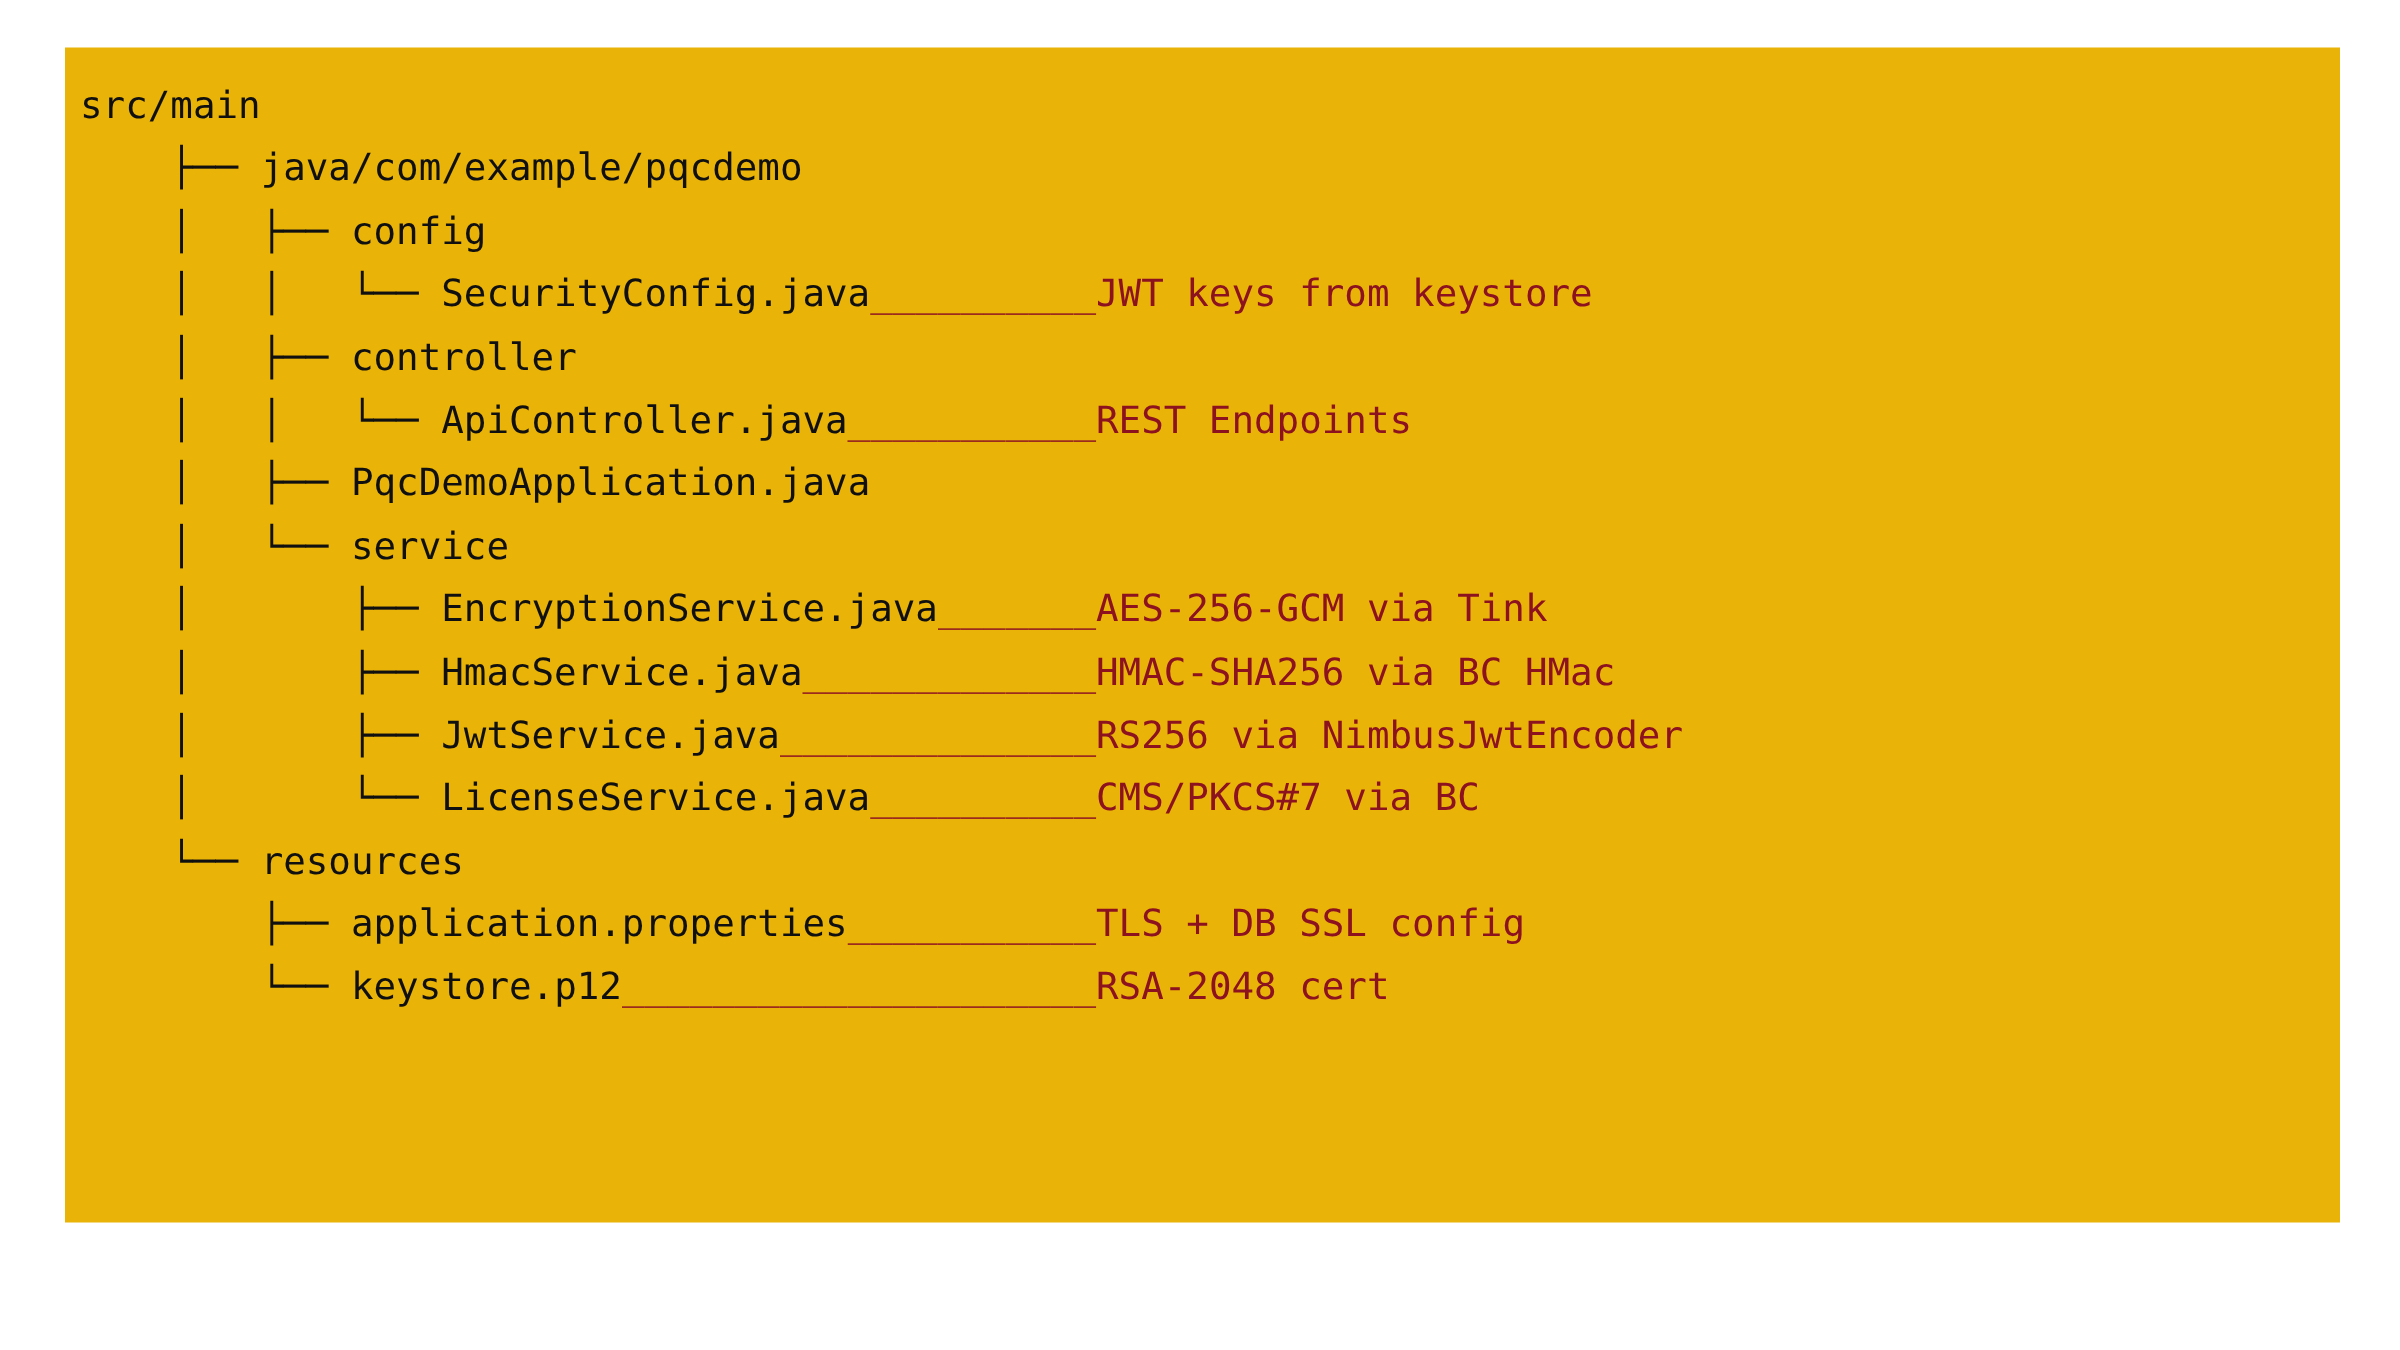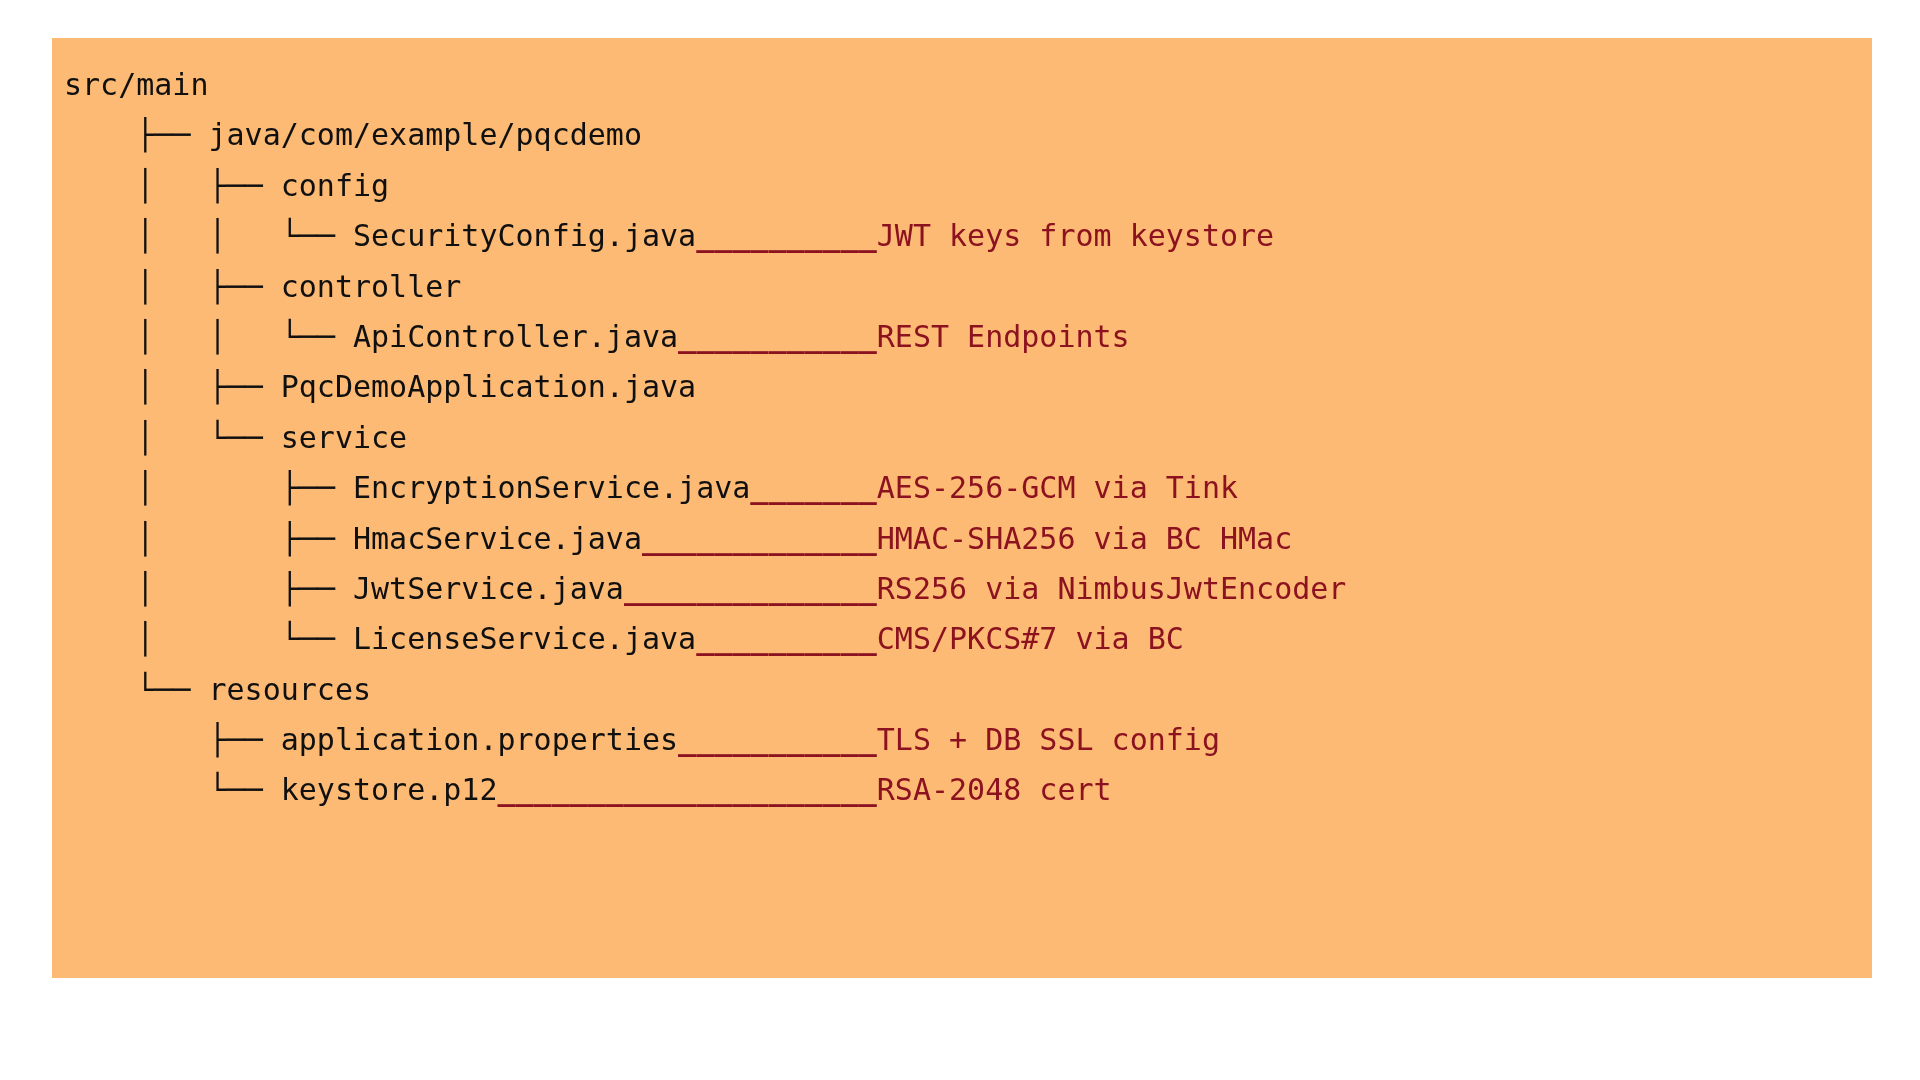--- a/index.html
+++ b/index.html
@@ -51,30 +51,29 @@
   
   .tree-text {
     color: #101010;
     white-space: pre;
   }
 
   
   .rule {
     color: #8c1220;
     white-space: pre;
-    font-weight: bold;
   }
 
   
   .note {
     color: #8c1220;
     font-weight: normal;
     white-space: pre;
   }
 </style>
 </head>
 <body>
 
 <div id="root" style="background: rgb(255, 255, 255);">
-  <div id="panel" style="background: #fdba74;">
+  <div id="panel" style="background: #eab308;">
     <div id="tree"><div class="row"><span class="tree-text" style="color: rgb(16, 16, 16);"></span><span class="tree-text" style="color: rgb(16, 16, 16);">src/main</span></div><div class="row"><span class="tree-text" style="color: rgb(16, 16, 16);">    ├── </span><span class="tree-text" style="color: rgb(16, 16, 16);">java/com/example/pqcdemo</span></div><div class="row"><span class="tree-text" style="color: rgb(16, 16, 16);">    │   ├── </span><span class="tree-text" style="color: rgb(16, 16, 16);">config</span></div><div class="row"><span class="tree-text" style="color: rgb(16, 16, 16);">    │   │   └── </span><span class="tree-text" style="color: rgb(16, 16, 16);">SecurityConfig.java</span><span class="rule" style="color: rgb(140, 18, 32);">__________</span><span class="note" style="color: rgb(140, 18, 32);">JWT keys from keystore</span></div><div class="row"><span class="tree-text" style="color: rgb(16, 16, 16);">    │   ├── </span><span class="tree-text" style="color: rgb(16, 16, 16);">controller</span></div><div class="row"><span class="tree-text" style="color: rgb(16, 16, 16);">    │   │   └── </span><span class="tree-text" style="color: rgb(16, 16, 16);">ApiController.java</span><span class="rule" style="color: rgb(140, 18, 32);">___________</span><span class="note" style="color: rgb(140, 18, 32);">REST Endpoints</span></div><div class="row"><span class="tree-text" style="color: rgb(16, 16, 16);">    │   ├── </span><span class="tree-text" style="color: rgb(16, 16, 16);">PqcDemoApplication.java</span></div><div class="row"><span class="tree-text" style="color: rgb(16, 16, 16);">    │   └── </span><span class="tree-text" style="color: rgb(16, 16, 16);">service</span></div><div class="row"><span class="tree-text" style="color: rgb(16, 16, 16);">    │       ├── </span><span class="tree-text" style="color: rgb(16, 16, 16);">EncryptionService.java</span><span class="rule" style="color: rgb(140, 18, 32);">_______</span><span class="note" style="color: rgb(140, 18, 32);">AES-256-GCM via Tink</span></div><div class="row"><span class="tree-text" style="color: rgb(16, 16, 16);">    │       ├── </span><span class="tree-text" style="color: rgb(16, 16, 16);">HmacService.java</span><span class="rule" style="color: rgb(140, 18, 32);">_____________</span><span class="note" style="color: rgb(140, 18, 32);">HMAC-SHA256 via BC HMac</span></div><div class="row"><span class="tree-text" style="color: rgb(16, 16, 16);">    │       ├── </span><span class="tree-text" style="color: rgb(16, 16, 16);">JwtService.java</span><span class="rule" style="color: rgb(140, 18, 32);">______________</span><span class="note" style="color: rgb(140, 18, 32);">RS256 via NimbusJwtEncoder</span></div><div class="row"><span class="tree-text" style="color: rgb(16, 16, 16);">    │       └── </span><span class="tree-text" style="color: rgb(16, 16, 16);">LicenseService.java</span><span class="rule" style="color: rgb(140, 18, 32);">__________</span><span class="note" style="color: rgb(140, 18, 32);">CMS/PKCS#7 via BC</span></div><div class="row"><span class="tree-text" style="color: rgb(16, 16, 16);">    └── </span><span class="tree-text" style="color: rgb(16, 16, 16);">resources</span></div><div class="row"><span class="tree-text" style="color: rgb(16, 16, 16);">        ├── </span><span class="tree-text" style="color: rgb(16, 16, 16);">application.properties</span><span class="rule" style="color: rgb(140, 18, 32);">___________</span><span class="note" style="color: rgb(140, 18, 32);">TLS + DB SSL config</span></div><div class="row"><span class="tree-text" style="color: rgb(16, 16, 16);">        └── </span><span class="tree-text" style="color: rgb(16, 16, 16);">keystore.p12</span><span class="rule" style="color: rgb(140, 18, 32);">_____________________</span><span class="note" style="color: rgb(140, 18, 32);">RSA-2048 cert</span></div></div>
   </div>
 </div>
 
 </body></html>

